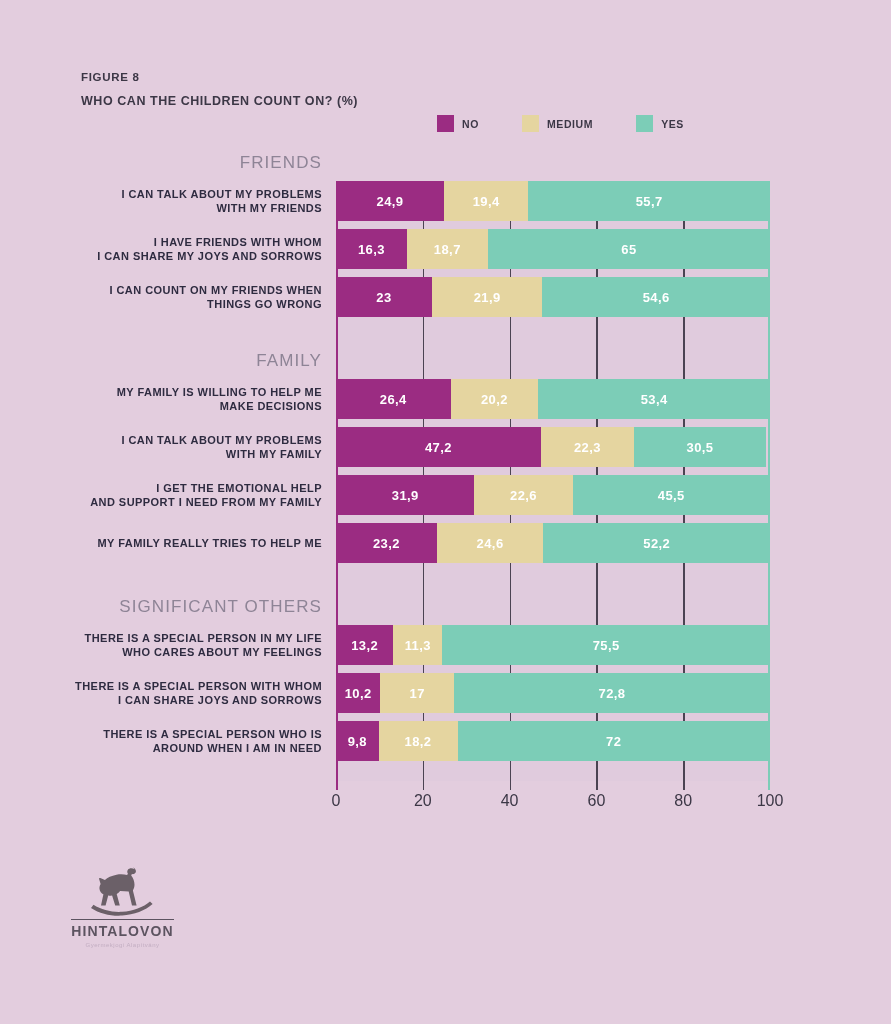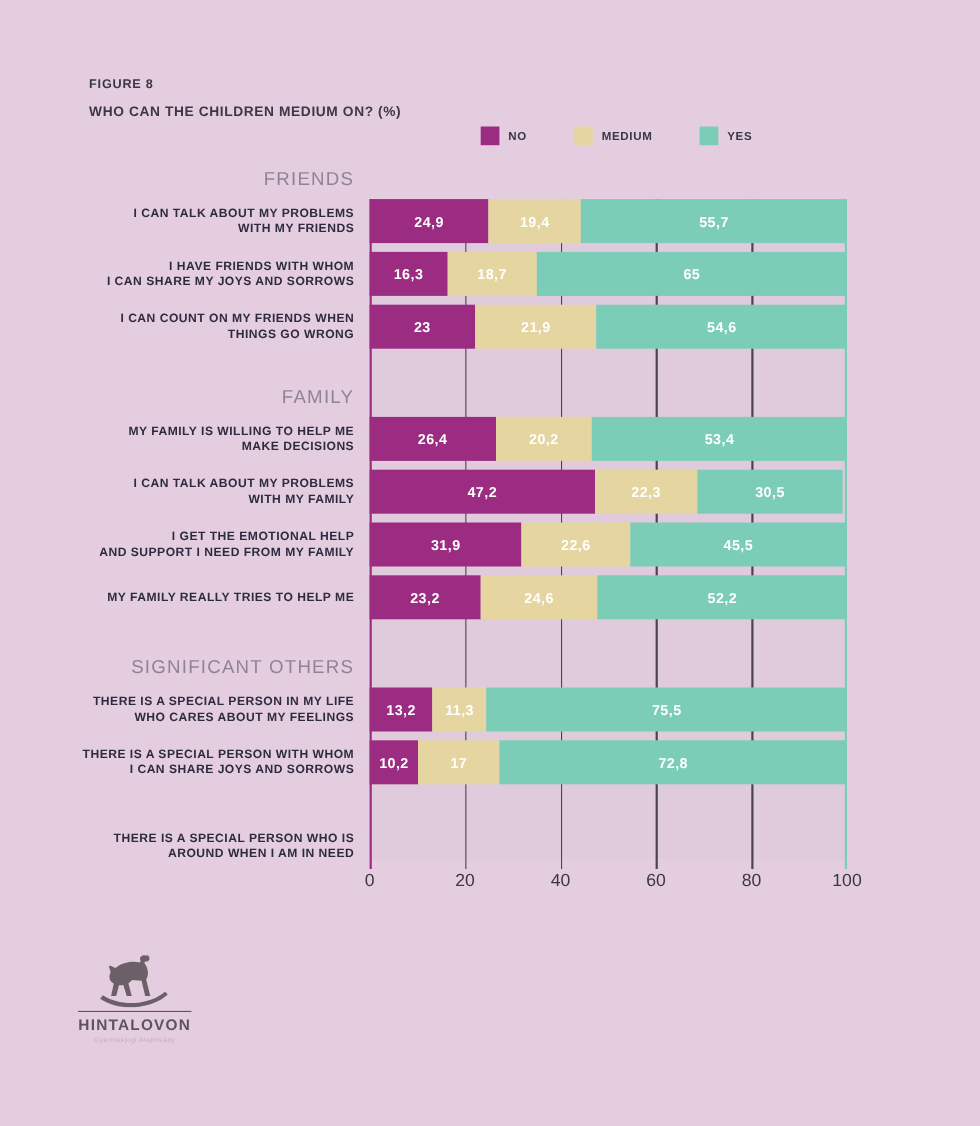--- a/index.html
+++ b/index.html
@@ -189,21 +189,21 @@
     font-size: 6px;
     letter-spacing: 0.5px;
     color: #c3aec2;
     margin-top: 2px;
   }
 </style>
 </head>
 <body>
 
 <div id="figure-label">FIGURE 8</div>
-<div id="chart-title">WHO CAN THE CHILDREN MEDIUM ON? (%)</div>
+<div id="chart-title">WHO CAN THE CHILDREN COUNT ON? (%)</div>
 
 <div id="legend">
     <div class="legend-item">
       <div class="legend-swatch" style="background: rgb(155, 44, 130);"></div>
       <div class="legend-text">NO</div>
     </div>
     <div class="legend-item">
       <div class="legend-swatch" style="background: rgb(229, 213, 160);"></div>
       <div class="legend-text">MEDIUM</div>
     </div>
@@ -371,24 +371,35 @@
           <span class="seg-val">10,2</span>
         </div>
         <div class="seg" style="width: 73.78px; background: rgb(229, 213, 160);">
           <span class="seg-val">17</span>
         </div>
         <div class="seg" style="width: 315.952px; background: rgb(124, 205, 183);">
           <span class="seg-val">72,8</span>
         </div>
       </div>
     </div>
-    <div class="row" style="top: 721px; margin-top: 28px;">
+    <div class="row" style="top: 721px;">
       <div class="row-label">
         <div>THERE IS A SPECIAL PERSON WHO IS</div>
         <div>AROUND WHEN I AM IN NEED</div>
+      </div>
+      <div class="bar-track">
+        <div class="seg" style="width: 42.532px; background: rgb(155, 44, 130);">
+          <span class="seg-val">9,8</span>
+        </div>
+        <div class="seg" style="width: 78.988px; background: rgb(229, 213, 160);">
+          <span class="seg-val">18,2</span>
+        </div>
+        <div class="seg" style="width: 312.48px; background: rgb(124, 205, 183);">
+          <span class="seg-val">72</span>
+        </div>
       </div>
     </div>
   </div>
 
 <div id="x-axis" style="top: 781px;">
     <div class="tick-mark tick-first" style="left: 0px;"></div>
     <div class="tick-label" style="left: 0px;">0</div>
     <div class="tick-mark" style="left: 86.8px;"></div>
     <div class="tick-label" style="left: 86.8px;">20</div>
     <div class="tick-mark" style="left: 173.6px;"></div>

